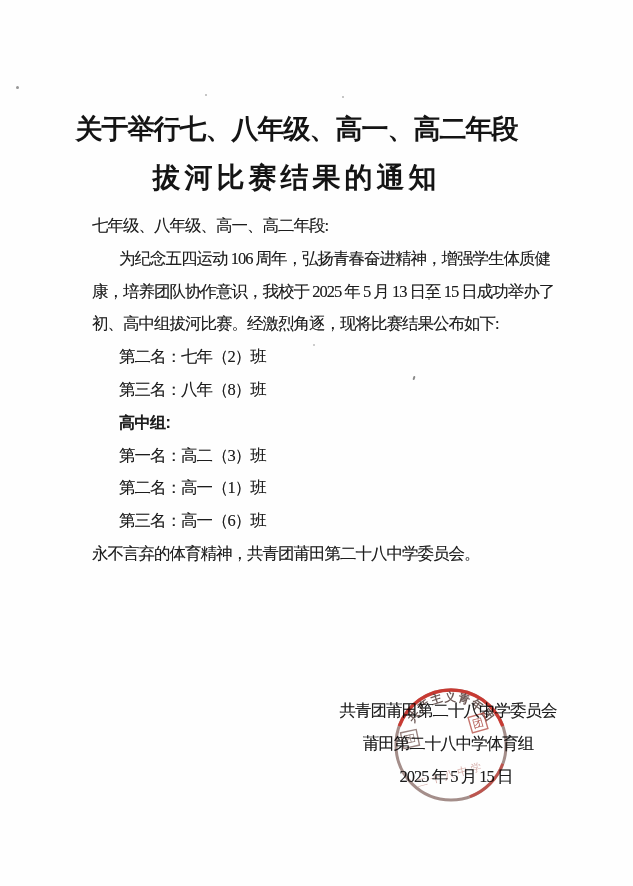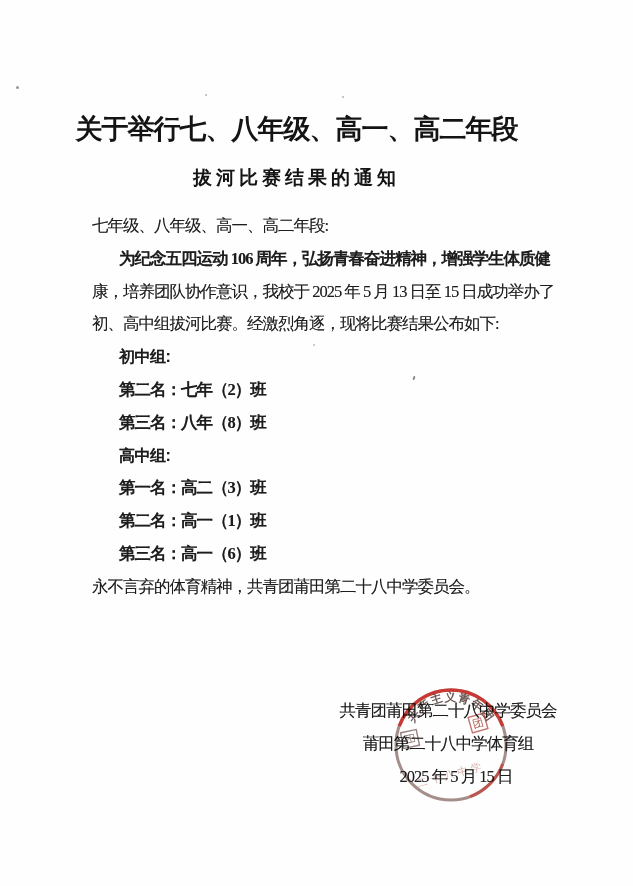--- a/index.html
+++ b/index.html
@@ -5,26 +5,26 @@
   html,body{margin:0;padding:0;background:#e8e8e8;}
   .page{
     position:relative;width:633px;height:886px;background:#fefefe;
     font-family:"Liberation Serif","DejaVu Serif",serif;color:#1d1d1d;
     overflow:hidden;margin:0;
   }
   
   .title-block{position:absolute;top:104px;left:0;width:593px;text-align:center;
     font-family:"Liberation Sans","DejaVu Sans",sans-serif;font-weight:700;color:#141414;}
   .title-line1{font-size:27px;line-height:50px;letter-spacing:-1px;}
-  .title-line2{font-size:19px;line-height:48px;letter-spacing:4px;}
+  .title-line2{font-size:28px;line-height:48px;letter-spacing:4px;}
   
   .body-col{position:absolute;left:92px;top:210px;width:480px;
     text-shadow:0 0 .5px rgba(45,45,45,.45);}
   .line{height:32.8px;line-height:32.8px;font-size:16.5px;letter-spacing:-1px;white-space:nowrap;}
-  .ind{padding-left:27px;font-weight:bold;}
+  .ind{padding-left:27px;}
   .bold-h{font-weight:700;font-family:"Liberation Sans","DejaVu Sans",sans-serif;
     font-size:16px;letter-spacing:-0.5px;}
   
   .sig-block{position:absolute;left:280px;top:694px;width:336px;text-align:center;
     font-size:16.5px;letter-spacing:-1px;text-shadow:0 0 .5px rgba(45,45,45,.45);}
   .sig-line{height:33px;line-height:33px;white-space:nowrap;}
   .sig-date{margin-left:16px;}
   
   .stamp{position:absolute;left:386px;top:680px;width:130px;height:130px;
     mix-blend-mode:multiply;pointer-events:none;}
@@ -40,21 +40,20 @@
     <div class="title-line1">关于举行七、八年级、高一、高二年段</div>
     <div class="title-line2">拔河比赛结果的通知</div>
   </div>
 
   <div class="body-col">
     <div class="line">七年级、八年级、高一、高二年段:</div>
     <div class="line ind">为纪念五四运动 106 周年，弘扬青春奋进精神，增强学生体质健</div>
     <div class="line">康，培养团队协作意识，我校于 2025 年 5 月 13 日至 15 日成功举办了</div>
     <div class="line">初、高中组拔河比赛。经激烈角逐，现将比赛结果公布如下:</div>
 
-    <div class="line ind bold-h">初中组:</div>
     <div class="line ind">第二名：七年（2）班</div>
     <div class="line ind">第三名：八年（8）班</div>
 
     <div class="line ind bold-h">高中组:</div>
     <div class="line ind">第一名：高二（3）班</div>
     <div class="line ind">第二名：高一（1）班</div>
     <div class="line ind">第三名：高一（6）班</div>
 
     <div class="line">永不言弃的体育精神，共青团莆田第二十八中学委员会。</div>
   </div>

